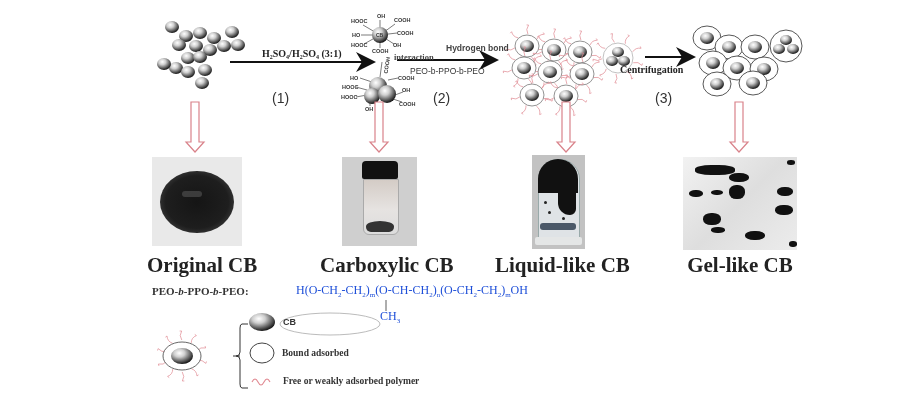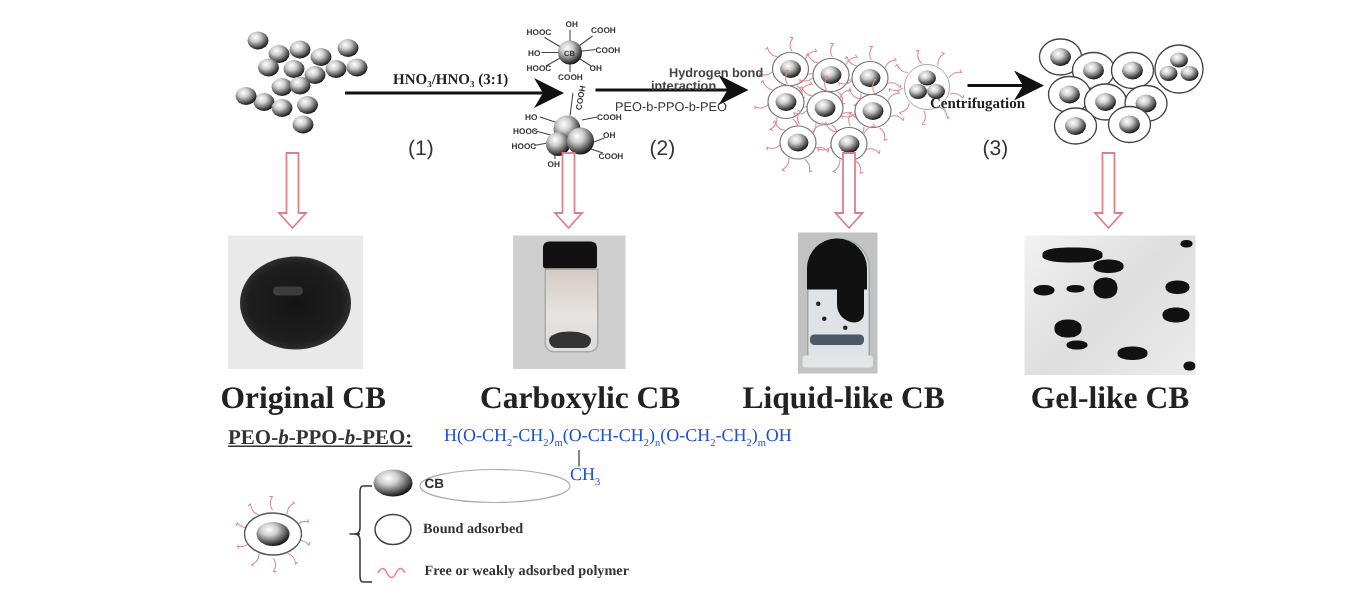--- a/index.html
+++ b/index.html
@@ -258,25 +258,25 @@
     <ellipse cx="330" cy="324" rx="50" ry="11" fill="none" stroke="#aaa" stroke-width="0.8"></ellipse>
 
     <ellipse cx="262" cy="353" rx="12" ry="10" fill="none" stroke="#444" stroke-width="1"></ellipse>
 
     <path d="M252,382 q3,-6 6,0 t6,0 t6,0" fill="none" stroke="#e08890" stroke-width="1.1"></path>
 
     <line x1="386" y1="300" x2="386" y2="311" stroke="#333" stroke-width="0.8"></line>
   </g>
 </svg>
 
-<div class="abs reagent" style="left:262px; top:48px;">HNO₃/HNO₃ (3:1)</div>
+<div class="abs reagent" style="left:262px; top:48px;">H₂SO₄/H₂SO₄ (3:1)</div>
 <div class="abs step-num" style="left:272px; top:90px;">(1)</div>
 
 <div class="abs reagent-sans" style="left:410px; top:43px; text-decoration:none;padding-left:36px;">Hydrogen bond</div>
-<div class="abs reagent-sans" style="left:434px; top:52px;">interaction</div>
+<div class="abs reagent-sans" style="left:394px; top:52px;font-family:Liberation Serif, serif;">interaction</div>
 <div class="abs reagent-sans" style="left:410px; top:66px; font-weight:normal; color:#333;">PEO-b-PPO-b-PEO</div>
 <div class="abs step-num" style="left:433px; top:90px;">(2)</div>
 
 <div class="abs reagent" style="left:620px; top:64px; font-size:10px;">Centrifugation</div>
 <div class="abs step-num" style="left:655px; top:90px;">(3)</div>
 
 <div class="photo" style="left:152px; top:157px; width:90px; height:89px; background:#e9e9e9;">
   <div style="position:absolute; left:8px; top:14px; width:74px; height:62px; border-radius:50%; background:radial-gradient(ellipse at center, #151515 0%, #1e1e1e 60%, #3a3a3a 78%, #c9c9c9 86%, #e3e3e3 100%);"></div>
   <div style="position:absolute; left:30px; top:34px; width:20px; height:6px; background:#555; border-radius:3px; opacity:.6;"></div>
 </div>
@@ -311,20 +311,20 @@
   <div style="position:absolute; left:62px; top:74px; width:20px; height:9px; background:#111; border-radius:45%;"></div>
   <div style="position:absolute; left:104px; top:3px; width:8px; height:5px; background:#111; border-radius:45%;"></div>
   <div style="position:absolute; left:106px; top:84px; width:8px; height:6px; background:#111; border-radius:45%;"></div>
 </div>
 
 <div class="caption" style="left:147px; top:253px; width:100px;">Original CB</div>
 <div class="caption" style="left:320px; top:253px; width:120px;">Carboxylic CB</div>
 <div class="caption" style="left:495px; top:253px; width:130px;">Liquid-like CB</div>
 <div class="caption" style="left:680px; top:253px; width:120px;">Gel-like CB</div>
 
-<div class="abs legend-text" style="left:152px; top:285px; font-size:14px;text-decoration:underline;"><span>PEO-</span><i>b</i><span>-PPO-</span><i>b</i><span>-PEO:</span></div>
+<div class="abs legend-text" style="left:152px; top:285px; font-size:11px;"><span>PEO-</span><i>b</i><span>-PPO-</span><i>b</i><span>-PEO:</span></div>
 
 <div class="abs formula" style="left:296px; top:283px;"><span>H(O-CH</span><sub style="font-size:7px">2</sub><span>-CH</span><sub style="font-size:7px">2</sub><span>)</span><sub style="font-size:7px">m</sub><span>(O-CH-CH</span><sub style="font-size:7px">2</sub><span>)</span><sub style="font-size:7px">n</sub><span>(O-CH</span><sub style="font-size:7px">2</sub><span>-CH</span><sub style="font-size:7px">2</sub><span>)</span><sub style="font-size:7px">m</sub><span>OH</span></div>
 <div class="abs formula" style="left:380px; top:309px;"><span>CH</span><sub style="font-size:7px">3</sub></div>
 
 <div class="abs legend-text" style="left:283px; top:317px; font-family:'Liberation Sans',sans-serif; font-size:9px;">CB</div>
 <div class="abs legend-text" style="left:282px; top:348px;">Bound adsorbed</div>
 <div class="abs legend-text" style="left:283px; top:376px;text-align:right;">Free or weakly adsorbed polymer</div>
 
 </body></html>

